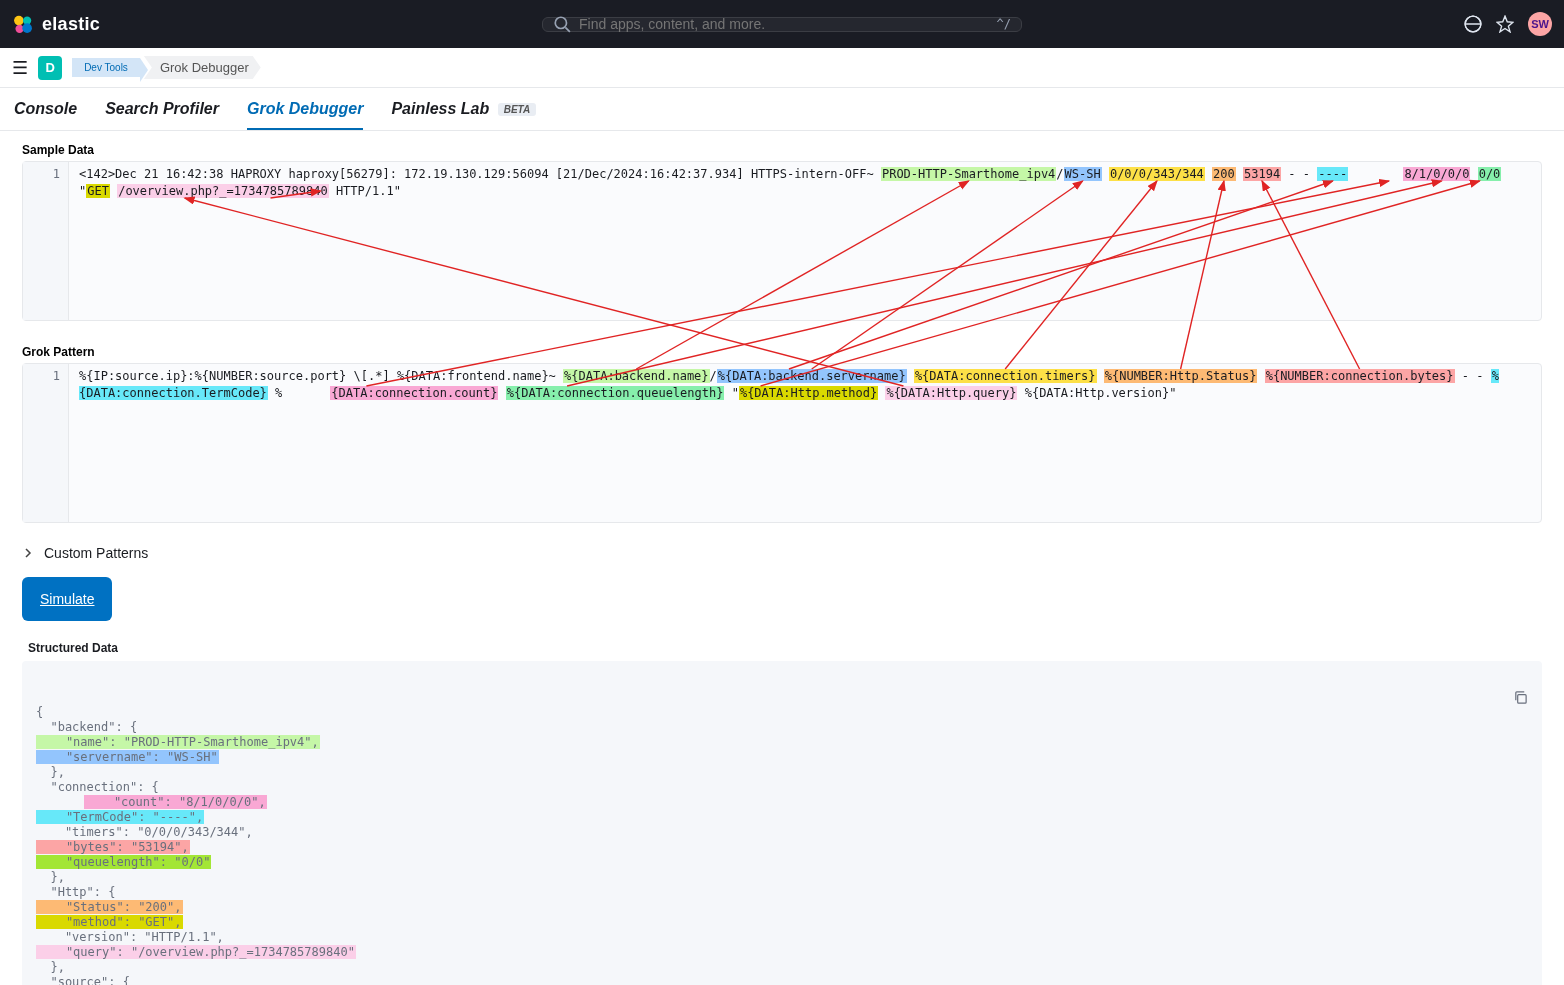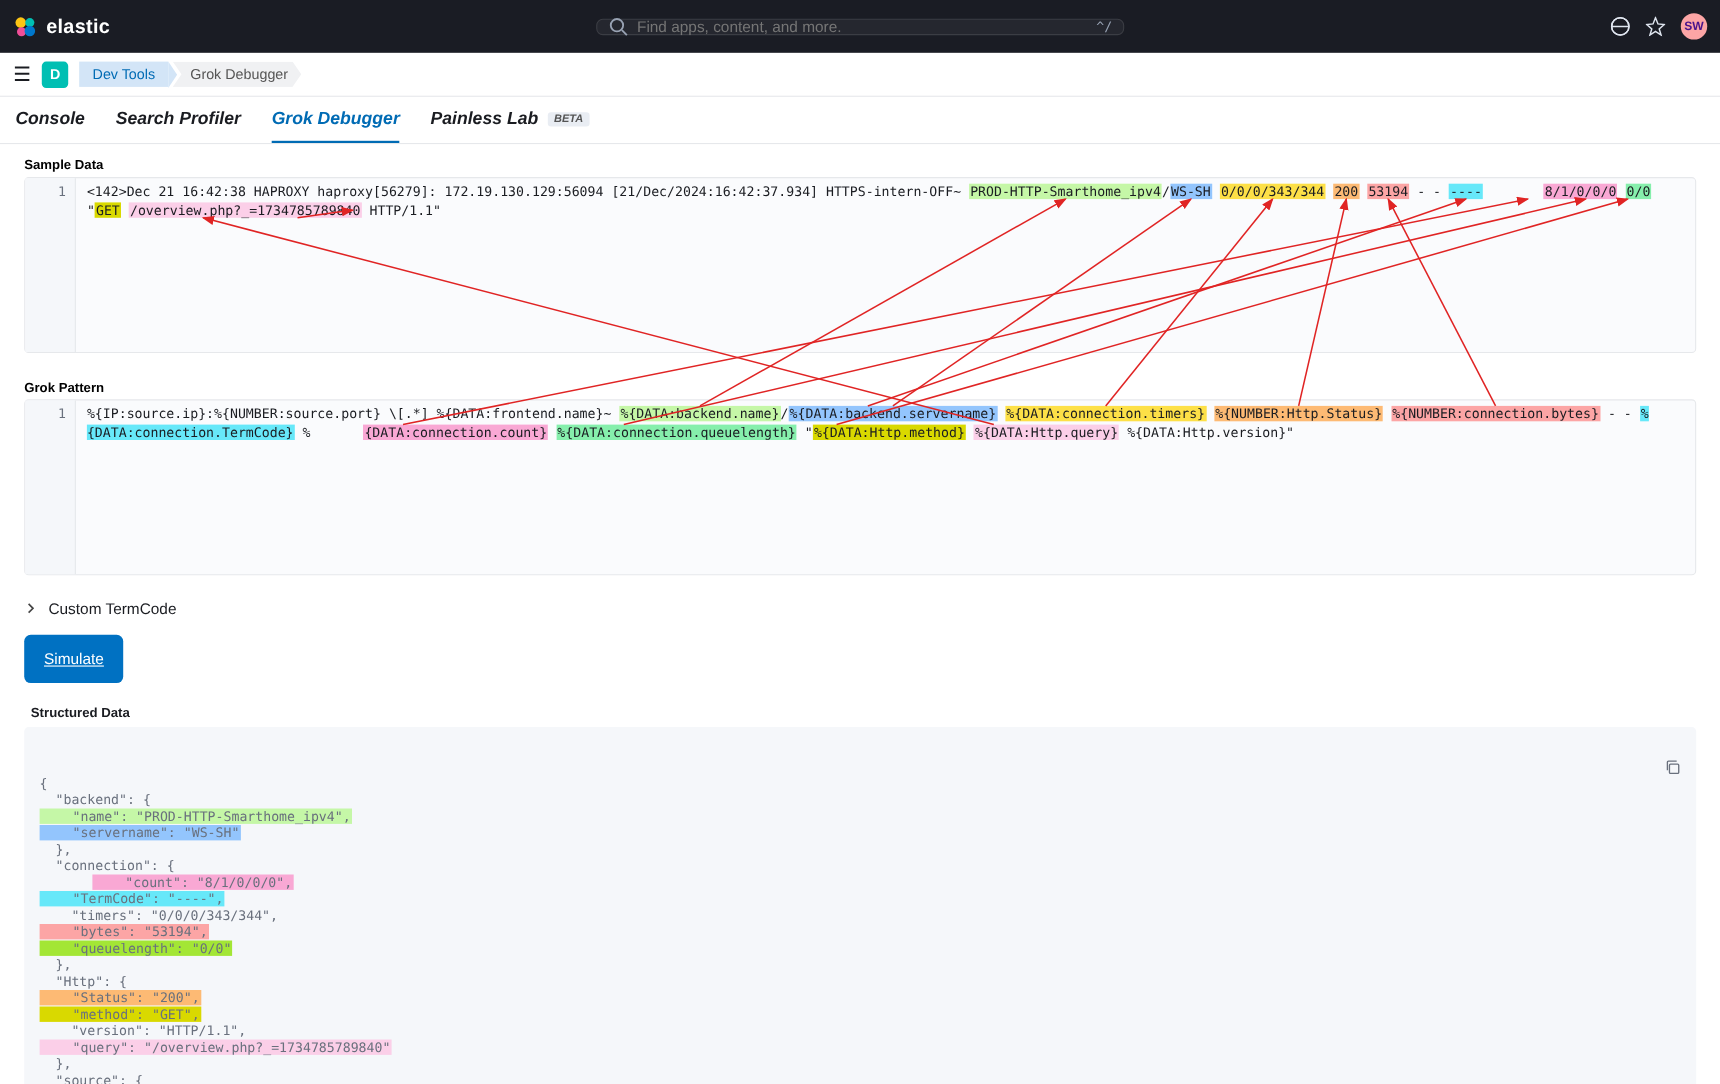--- a/index.html
+++ b/index.html
@@ -11,21 +11,21 @@
     .search-wrap { flex: 1; display: flex; justify-content: center; }
     .search-box { width: 480px; background: #25272f; border: 1px solid #3b3d44; border-radius: 6px; height: 15px; display: flex; align-items: center; padding: 0 10px; color: #98a2b3; gap: 8px; }
     .search-box input { background: transparent; border: none; outline: none; color: #98a2b3; flex: 1; font-size: 14px; }
     .search-kbd { font-family: monospace; font-size: 12px; color: #98a2b3; }
     .right-icons { display: flex; align-items: center; gap: 14px; }
     .avatar { width: 24px; height: 24px; border-radius: 50%; background: #fca5a5; display: flex; align-items: center; justify-content: center; font-size: 11px; font-weight: 600; color: #4a148c; }
     .subbar { height: 40px; border-bottom: 1px solid #e6e8eb; display: flex; align-items: center; padding: 0 12px; gap: 10px; }
     .hamb { font-size: 18px; cursor: pointer; }
     .sq-badge { width: 24px; height: 24px; background: #00bfb3; border-radius: 4px; display: flex; align-items: center; justify-content: center; color: #fff; font-weight: 700; font-size: 13px; }
     .breadcrumb { display: flex; align-items: center; }
-    .crumb { background: #d3e5f7; color: #006bb4; padding: 4px 12px; font-size: 13px; position: relative; margin-right: 10px; }
+    .crumb { background: #d3e5f7; color: #006bb4; padding: 4px 12px; font-size: 10px; position: relative; margin-right: 10px; }
     .crumb::after { content: ""; position: absolute; right: -8px; top: 0; border-left: 8px solid #d3e5f7; border-top: 12px solid transparent; border-bottom: 12px solid transparent; }
     .crumb2 { background: #f0f1f3; color: #555; padding: 4px 12px 4px 16px; font-size: 13px; position: relative; clip-path: polygon(0 0, calc(100% - 8px) 0, 100% 50%, calc(100% - 8px) 100%, 0 100%, 8px 50%); margin-left: -6px; }
     .tabs { display: flex; gap: 28px; padding: 12px 14px 0; border-bottom: 1px solid #e6e8eb; }
     .tab { font-weight: 700; font-size: 16px; padding-bottom: 10px; cursor: pointer; border-bottom: 2px solid transparent; font-style: italic; }
     .tab.active { color: #006bb4; border-bottom-color: #006bb4; }
     .tab .beta { display: inline-block; font-size: 10px; font-weight: 600; background: #e9edf3; border-radius: 3px; padding: 1px 6px; margin-left: 4px; vertical-align: middle; color: #555; }
     .section { padding: 12px 22px; }
     .section-label { font-size: 12px; font-weight: 600; color: #000000; margin-bottom: 4px; }
     .code-area { background: #fafbfd; border: 1px solid #e6e8eb; border-radius: 4px; position: relative; font-family: "Menlo","Consolas",monospace; font-size: 12px; line-height: 17px; }
     .gutter { position: absolute; left: 0; top: 0; bottom: 0; width: 46px; background: #f5f7fa; border-right: 1px solid #e6e8eb; text-align: right; padding: 4px 8px 0 0; color: #69707d; }
@@ -148,21 +148,21 @@
     <line x1="760.546875" y1="386" x2="1479.640625" y2="181" stroke="#e02424" stroke-width="1.4" marker-end="url(#ah)"></line>
     <line x1="903.4453125" y1="386" x2="184.7578125" y2="198" stroke="#e02424" stroke-width="1.4" marker-end="url(#ah)"></line>
     <line x1="270.515625" y1="198" x2="320.515625" y2="191" stroke="#e02424" stroke-width="1.4" marker-end="url(#ah)"></line>
   </svg>
 
 
 <div class="custom-row">
   <svg width="12" height="12" viewBox="0 0 12 12">
       <path d="M4 2l4 4-4 4" fill="none" stroke="#444" stroke-width="1.5"></path>
     </svg>
-  <span>Custom TermCode</span>
+  <span>Custom Patterns</span>
 </div>
 
 <button class="btn-primary">Simulate</button>
 
 
 <div class="struct-label">Structured Data</div>
 <div class="struct-box">
   <span class="copy-icon">
     <svg width="15" height="15" viewBox="0 0 16 16" fill="none" stroke="#69707d" stroke-width="1.3">
         <rect x="5" y="5" width="9" height="9" rx="1"></rect>

